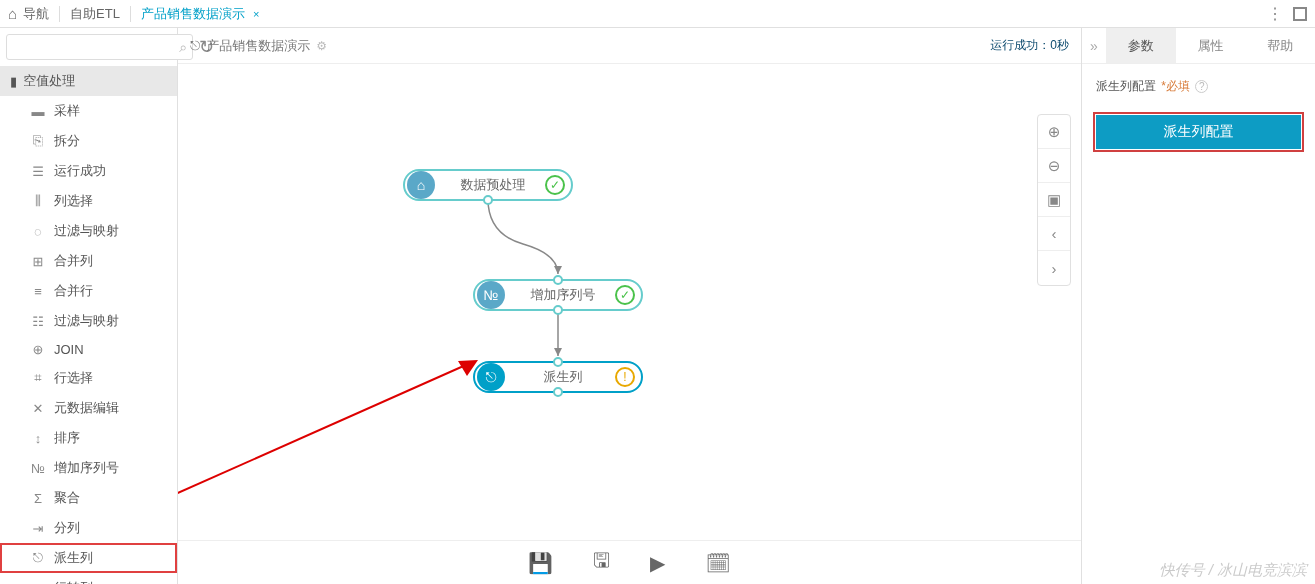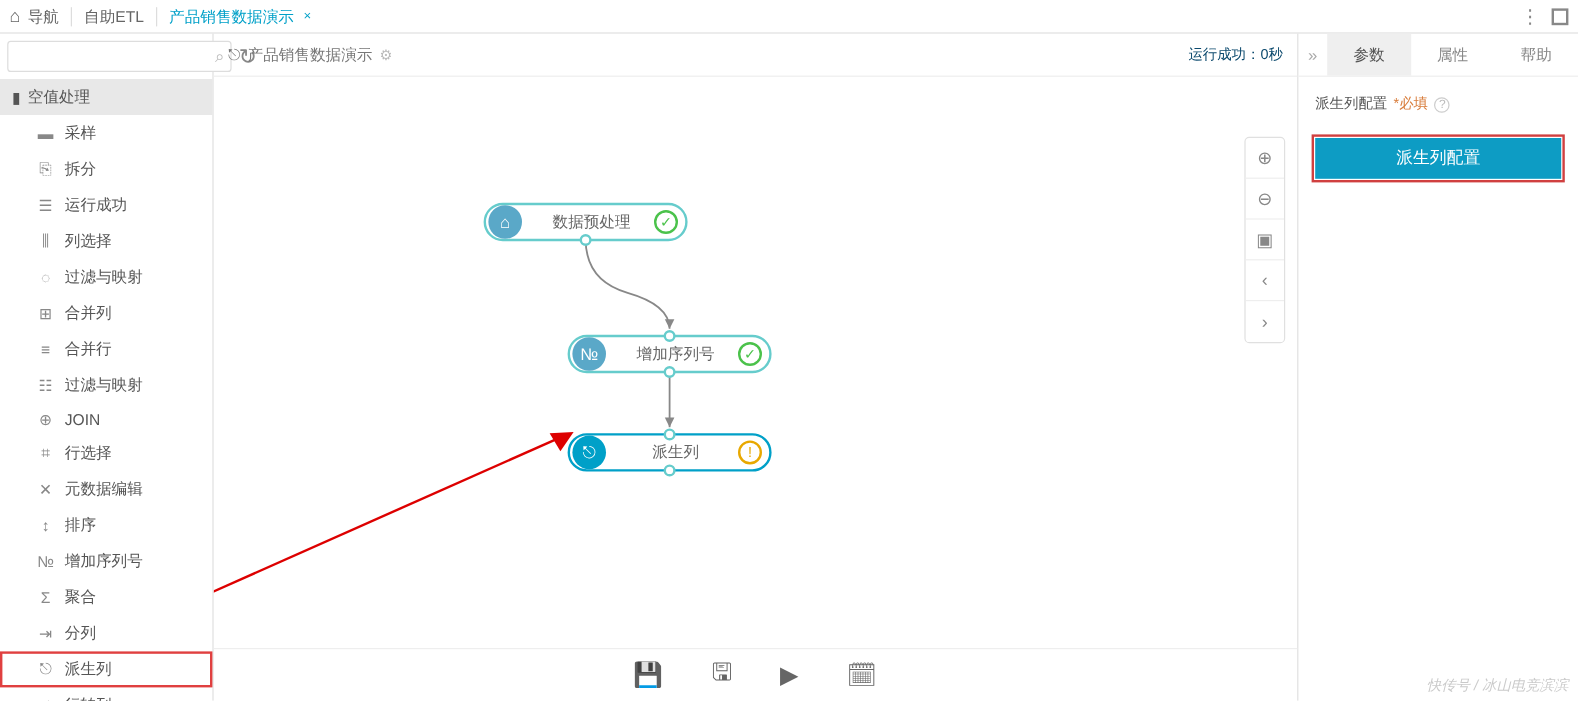--- a/index.html
+++ b/index.html
@@ -65,21 +65,21 @@
 .config-label .req { color: #d87c3a; margin-left: 2px; }
 .config-label .q { color: #bbb; margin-left: 2px; border: 1px solid #ccc; border-radius: 50%; width: 13px; height: 13px; display: inline-flex; align-items: center; justify-content: center; font-size: 10px; }
 .config-btn { width: 100%; height: 34px; background: #0d9cc4; color: #fff; border: none; cursor: pointer; font-size: 14px; outline: 2px solid #d04040; outline-offset: 1px; }
 
 svg.edges { position: absolute; top: 0; left: 0; pointer-events: none; }
 .arrow-line { stroke: #d00; stroke-width: 2; fill: none; }
 .arrow-head { fill: #d00; }
 .flow-line { stroke: #888; stroke-width: 1.5; fill: none; }
 .flow-arrow { fill: #888; }
 
-.watermark { position: absolute; right: 8px; bottom: 4px; color: rgba(150,150,150,0.5); font-size: 12px; font-style: italic; pointer-events: none; }
+.watermark { position: absolute; right: 8px; bottom: 4px; color: rgba(150,150,150,0.5); font-size: 15px; font-style: italic; pointer-events: none; }
 
 .sep-v { width: 1px; height: 16px; background: #ddd; margin: 0 4px; }
 </style>
 </head>
 <body>
 
 <div class="topbar">
   <div class="breadcrumb">
     <span class="home">⌂</span>
     <span class="link">导航</span>

